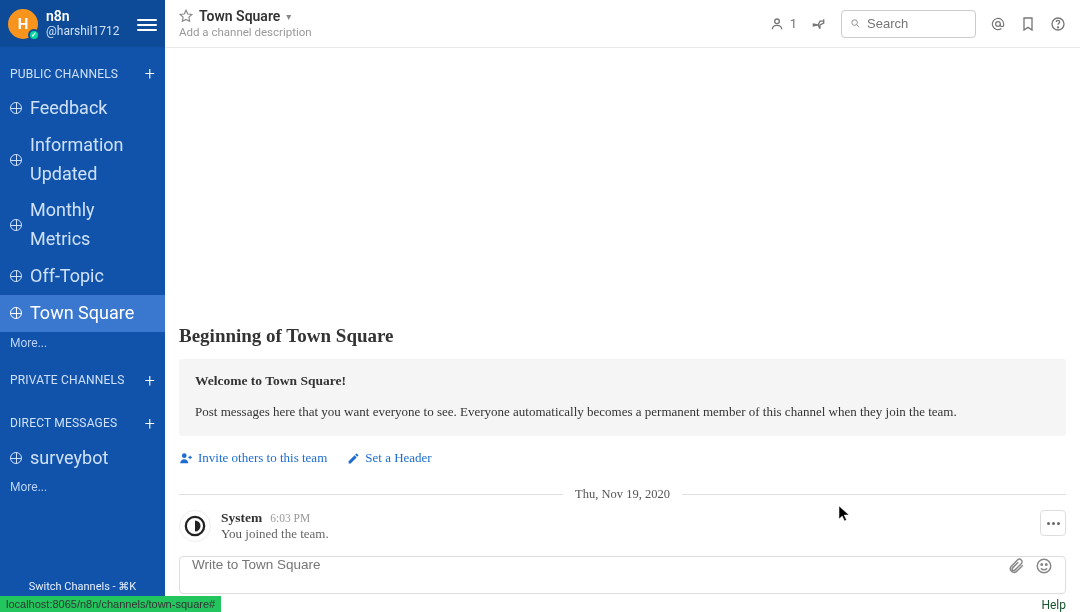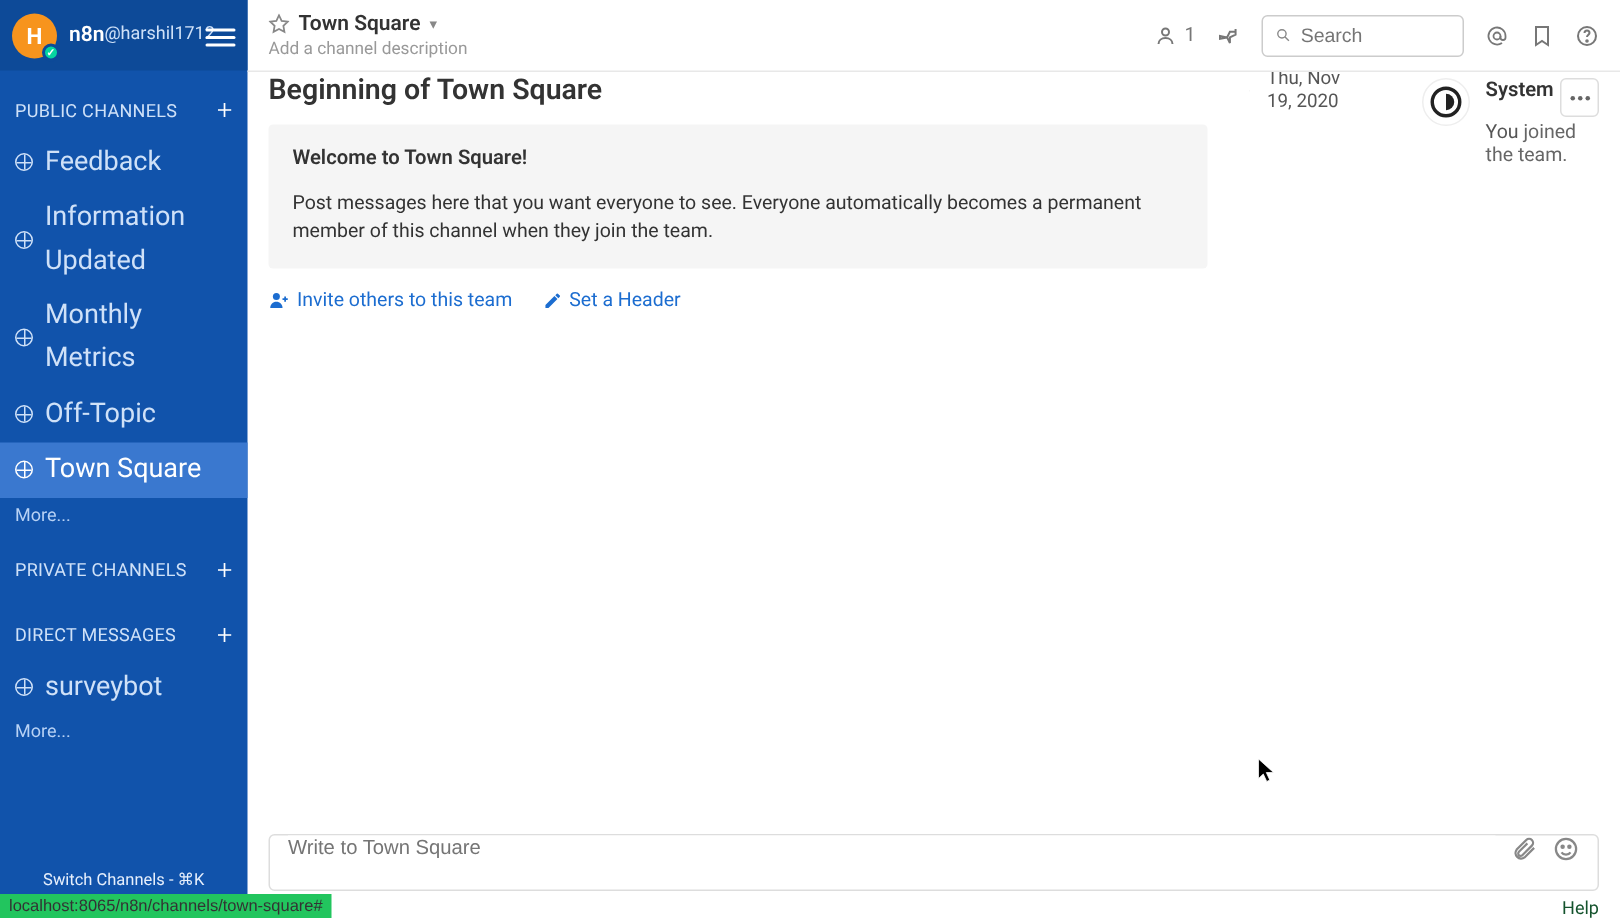--- a/index.html
+++ b/index.html
@@ -5,21 +5,21 @@
   * { box-sizing: border-box; margin: 0; padding: 0; }
   body { font-family: -apple-system, BlinkMacSystemFont, "Segoe UI", Roboto, Helvetica, Arial, sans-serif; font-size: 13px; color: #333; background: #fff; width: 1080px; height: 612px; overflow: hidden; position: relative; }
   .app { display: flex; width: 1080px; height: 612px; }
 
   
   .sidebar { width: 165px; background: #1153ab; color: #dbe8fb; display: flex; flex-direction: column; font-size: 13px; position: relative; }
   .sb-header { background: #0d4a98; height: 47px; display: flex; align-items: center; padding: 0 8px; position: relative; }
   .avatar { width: 30px; height: 30px; border-radius: 50%; background: #f7941d; display: flex; align-items: center; justify-content: center; color: #fff; font-weight: bold; font-size: 15px; position: relative; flex-shrink: 0;}
   .avatar-badge { position: absolute; right: -2px; bottom: -2px; width: 12px; height: 12px; border-radius: 50%; background: #06d6a0; border: 2px solid #0d4a98; display:flex; align-items:center; justify-content:center;}
   .avatar-badge::after{content:"✓"; font-size:7px; color:#fff;}
-  .team-info { margin-left: 8px; display:flex; line-height:1.1; }
+  .team-info { margin-left: 8px; display:flex; flex-direction:column; line-height:1.1; }
   .team-name { color: #fff; font-weight: 600; font-size: 14px; }
   .user-handle { color: #cfe1f8; font-size: 12px; }
   .hamburger { position: absolute; right: 8px; top: 50%; transform: translateY(-50%); width: 20px; height: 16px; cursor:pointer; }
   .hamburger span { display:block; height:2px; background:#fff; margin:3px 0; border-radius:1px; }
 
   .sb-section { margin-top: 16px; }
   .sb-section-hdr { display:flex; align-items:center; justify-content:space-between; padding: 0 10px 6px 10px; font-size: 12px; color: #cfe1f8; letter-spacing: .2px;}
   .sb-plus { font-size: 18px; font-weight: 300; cursor:pointer; color:#fff; }
   .sb-item { display:flex; align-items:center; padding: 4px 10px; font-size: 18px; color: #cfe1f8; cursor:pointer; line-height:1.6; gap:8px;}
   .sb-item.active { background: #3a78cf; color: #fff; border-radius:0;}
@@ -45,21 +45,21 @@
   .chev { color:#888; font-size:10px; }
   .ch-desc { font-size:11.5px; color:#999; margin-top:1px; cursor:pointer;}
   .ch-right { display:flex; align-items:center; gap:14px; color:#777; }
   .member-count { display:flex; align-items:center; gap:3px; font-size:13px; cursor:pointer;}
   .pin-ic, .at-ic, .bm-ic, .hp-ic { width:16px; height:16px; cursor:pointer; color:#777;}
   .search-box { display:flex; align-items:center; border:1px solid #ccc; border-radius:4px; height:28px; width:135px; padding:0 8px; gap:6px; color:#888;}
   .search-box input { border:none; outline:none; font-size:13px; width:100%; color:#333;}
   .search-mag { width:13px; height:13px; }
 
   
-  .ch-body { flex:1; overflow:auto; display:flex; justify-content:flex-end; padding-bottom: 6px;}
+  .ch-body { flex:1; overflow:auto; display:flex; flex-direction:column; justify-content:flex-end; padding-bottom: 6px; font-family: Liberation Serif, serif;}
   .intro { padding: 0 14px; }
   .intro h2 { font-size: 19px; font-weight:600; color:#333; margin-bottom: 12px;}
   .welcome-box { background:#f5f5f5; border-radius:3px; padding: 14px 16px; margin-bottom:8px; color:#333;}
   .welcome-title { font-weight:600; font-size:13.5px; margin-bottom: 14px;}
   .welcome-text { font-size:13px; line-height:1.45;}
   .intro-actions { display:flex; gap:20px; padding: 6px 0 16px 0;}
   .intro-link { color:#1c6dd0; font-size:13px; cursor:pointer; display:flex; align-items:center; gap:5px;}
 
   .sep-row { position:relative; height: 24px; display:flex; align-items:center; justify-content:center; margin: 0 14px;}
   .sep-row::before { content:""; position:absolute; left:0; right:0; top:50%; height:1px; background:#e0e0e0;}

